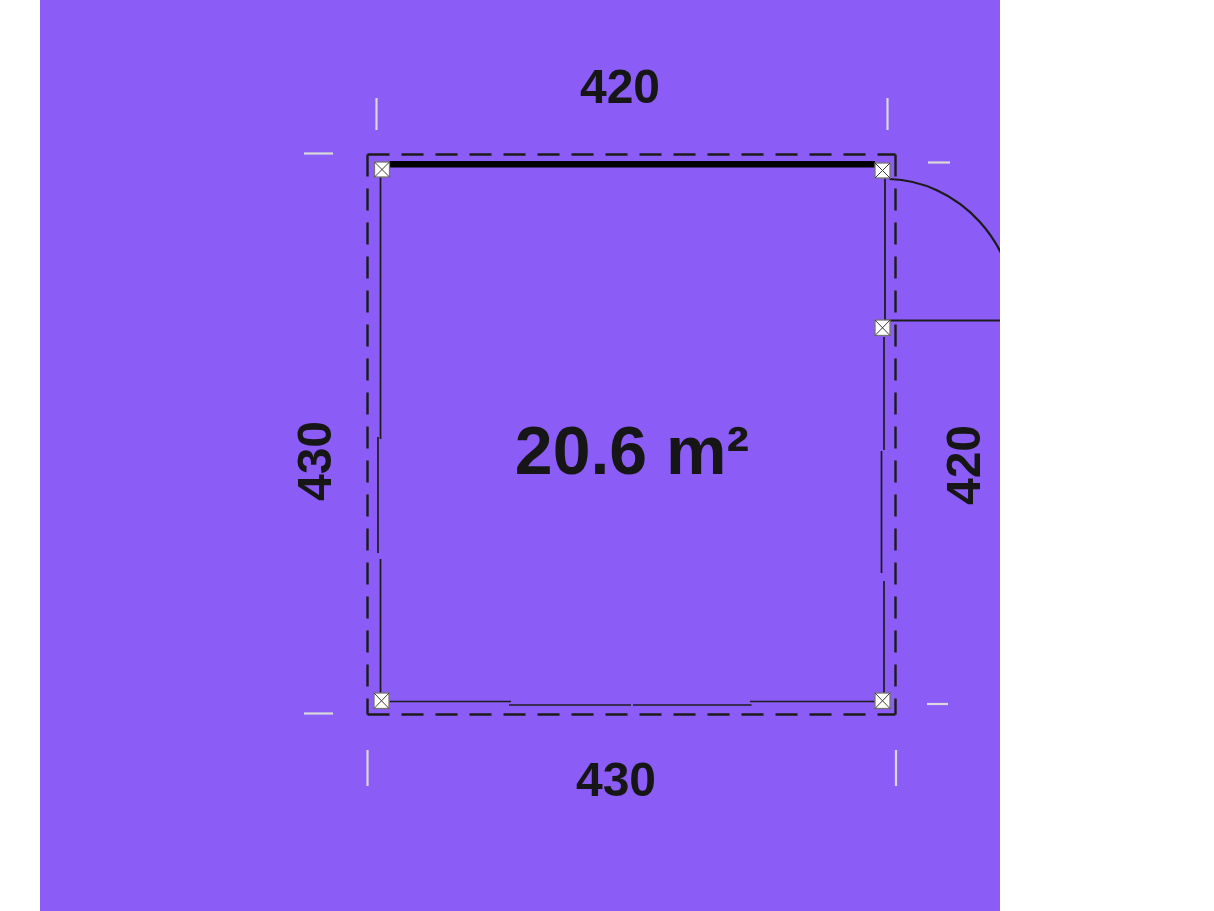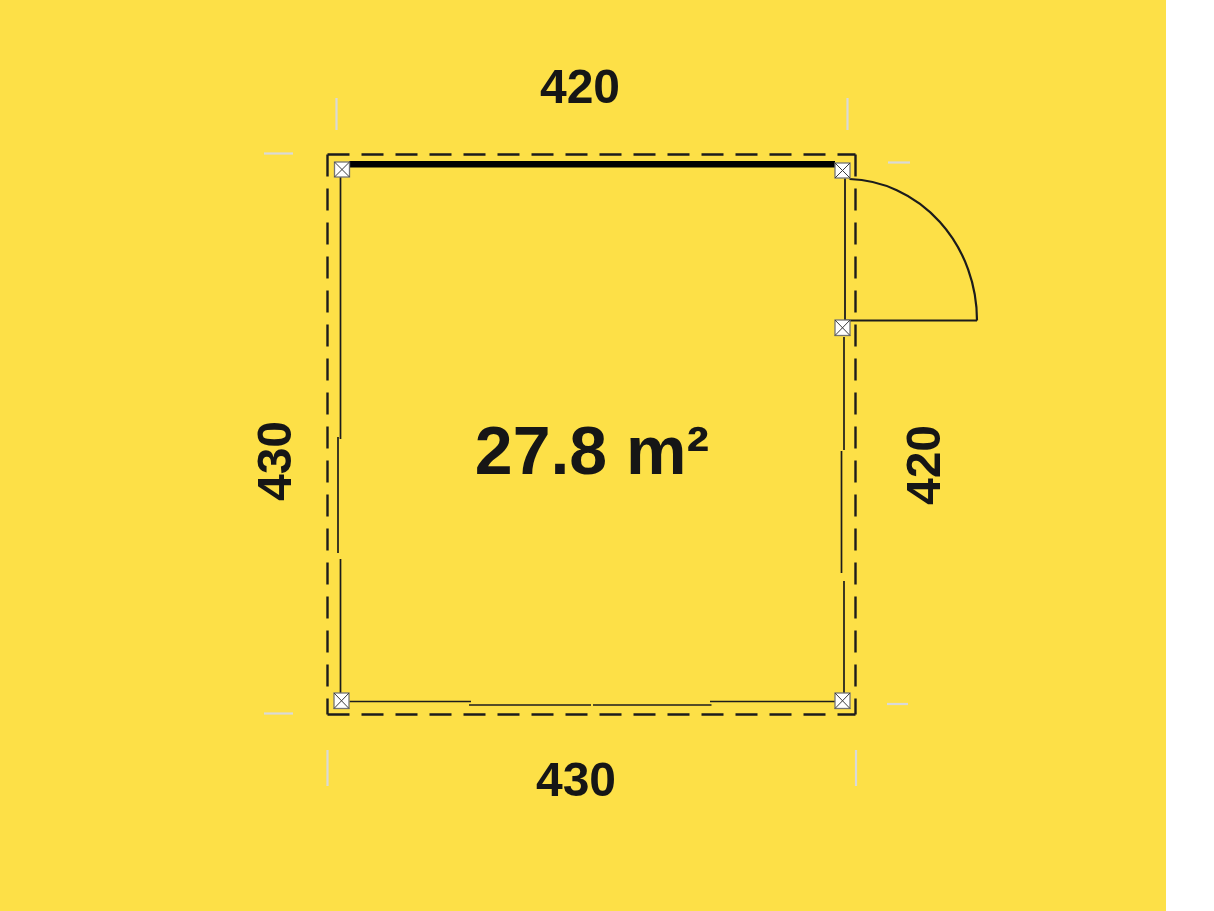--- a/index.html
+++ b/index.html
@@ -3,24 +3,25 @@
 <meta charset="utf-8">
 <style>
   html, body {
     margin: 0;
     padding: 0;
     background: #ffffff;
     font-family: "Liberation Sans", "DejaVu Sans", sans-serif;
   }
   .canvas {
     position: relative;
-    width: 1166px;
+    width: 960px;
     height: 911px;
-    background: #fde047;
+    background: #8b5cf6;
     overflow: hidden;
+    margin-left: 40px;
   }
   .plan-svg {
     position: absolute;
     left: 0;
     top: 0;
     width: 1214px;
     height: 911px;
   }
   .dim-label {
     position: absolute;
@@ -127,15 +128,15 @@
   </svg>
 
   <div class="dim-label" style="left:580px; top:87px;">420</div>
 
   <div class="dim-label" style="left:576px; top:780px;">430</div>
 
   <div class="dim-label rot" style="left:275px; top:461px;">430</div>
 
   <div class="dim-label rot" style="left:924px; top:465px;">420</div>
 
-  <div class="area-label" style="left:592px; top:450px;">27.8 m²</div>
+  <div class="area-label" style="left:592px; top:450px;">20.6 m²</div>
 
 </div>
 
 </body></html>

